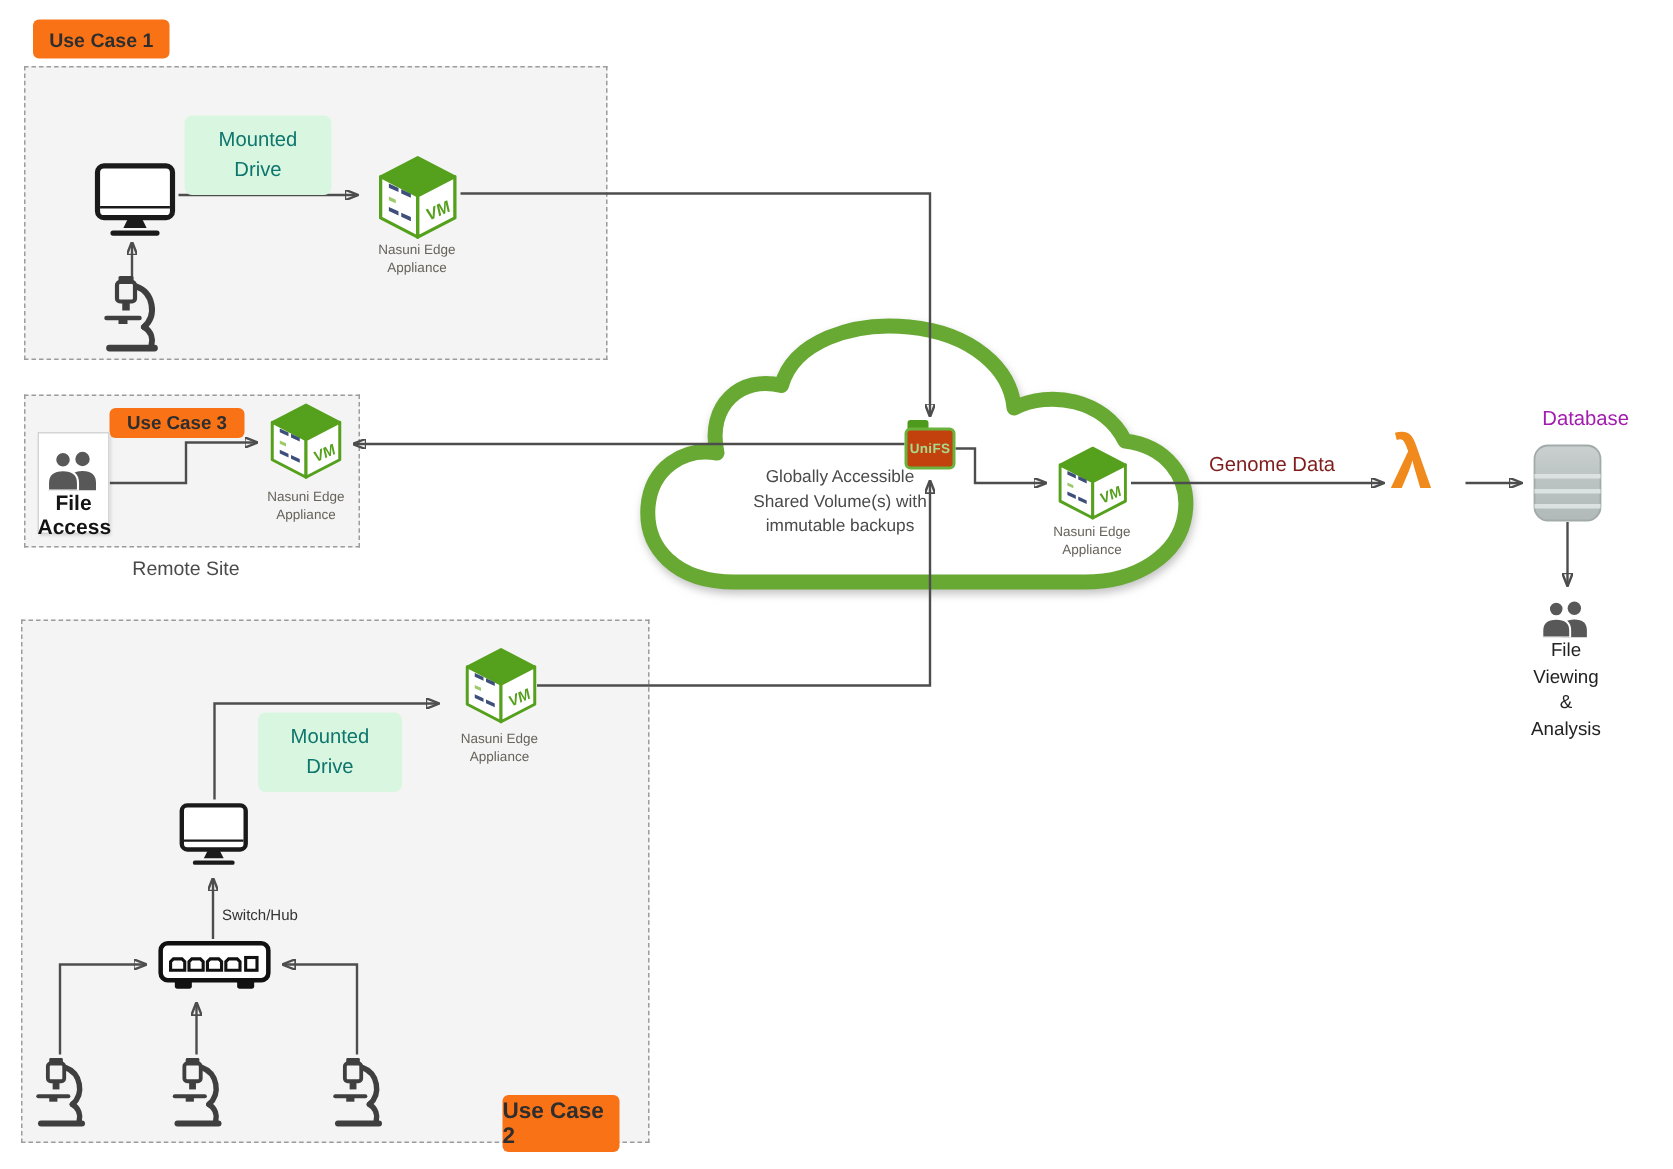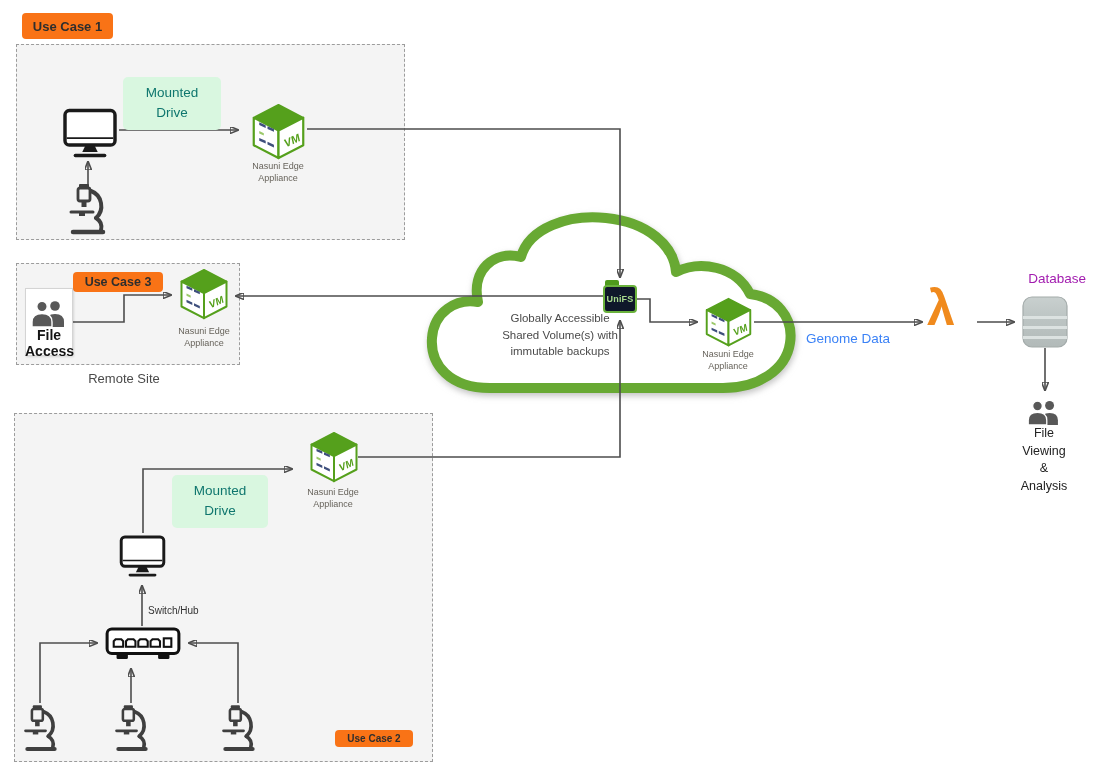--- a/index.html
+++ b/index.html
@@ -17,21 +17,21 @@
     position:absolute;background:#d9f7e0;border-radius:5px;color:#0f766e;
     font-size:13.5px;text-align:center;line-height:1.5;display:flex;align-items:center;justify-content:center;
   }
   .applabel{position:absolute;width:80px;font-size:9px;color:#67635b;text-align:center;line-height:1.3;}
   .plain{position:absolute;color:#3d3d3d;}
   .overlay{position:absolute;left:0;top:0;pointer-events:none;}
   .overlay path{stroke:#4d4d4d;stroke-width:1.6;fill:none;}
   .cloudsvg{position:absolute;filter:drop-shadow(1px 3px 3px rgba(145,145,145,0.55));}
   .cloudtext{position:absolute;width:116px;font-size:11.5px;line-height:1.45;color:#4a4a4a;text-align:center;}
   .unifs-box{
-    position:absolute;left:603px;top:285px;width:34px;height:28px;background:#0f172a;
+    position:absolute;left:603px;top:285px;width:34px;height:28px;background:#c2410c;
     border:2.5px solid #6ab23c;border-radius:4px;box-sizing:border-box;
     display:flex;align-items:center;justify-content:center;
     font-size:9px;font-weight:bold;color:#a8da8d;letter-spacing:0.2px;
   }
   .unifs-tab{position:absolute;left:605px;top:280px;width:14px;height:8px;background:#4e9a1c;border-radius:2px 2px 0 0;}
   .lambda{position:absolute;font-size:50px;font-weight:bold;color:#f08a1d;line-height:1;}
   .fileaccess{
     position:absolute;left:25px;top:288px;width:48px;height:68px;background:#ffffff;
     border:1px solid #d4d4d4;box-shadow:1px 1px 2px rgba(0,0,0,0.12);box-sizing:border-box;
   }
@@ -72,21 +72,21 @@
     <path d="M977 322 H1014" marker-end="url(#arrow)"></path>
     <path d="M1045 348 V390" marker-end="url(#arrow)"></path>
   </svg>
 
   <div class="cloudtext" style="left:502px;top:310px;">Globally Accessible Shared Volume(s) with immutable backups</div>
   <div class="unifs-tab"></div>
   <div class="unifs-box">UniFS</div>
 
   <div class="chip" style="left:22px;top:13px;width:91px;height:26px;">Use Case 1</div>
   <div class="chip" style="left:73px;top:272px;width:90px;height:20px;font-size:12.5px;">Use Case 3</div>
-  <div class="chip" style="left:335px;top:730px;width:78px;height:17px;font-size:10px;">Use Case 2</div>
+  <div class="chip" style="left:335px;top:730px;width:78px;height:38px;font-size:15px;">Use Case 2</div>
   <div class="mchip" style="left:123px;top:77px;width:66px;padding:6px 16px;">Mounted Drive</div>
   <div class="mchip" style="left:172px;top:475px;width:66px;padding:6px 15px;">Mounted Drive</div>
 
   <svg class="abs" style="left:62px;top:108px;" width="56" height="50" viewBox="0 0 64 58">
     <rect x="3" y="3" width="58" height="40" rx="5" fill="#ffffff" stroke="#1a1a1a" stroke-width="4"></rect>
     <line x1="5" y1="35" x2="59" y2="35" stroke="#1a1a1a" stroke-width="2"></line>
     <path d="M27 43 L37 43 L41 51 L23 51 Z" fill="#1a1a1a"></path>
     <line x1="15" y1="55" x2="49" y2="55" stroke="#1a1a1a" stroke-width="4" stroke-linecap="round"></line>
   </svg>
 
@@ -206,21 +206,21 @@
     <path d="M30 30 L57 16 L57 46 L30 60 Z" fill="#ffffff" stroke="#55a01c" stroke-width="2.4" stroke-linejoin="round"></path>
     <path d="M9 21 l7 3.2 v3 l-7 -3.2 z" fill="#3e4f7c"></path>
       <path d="M18 25.2 l7 3.2 v3 l-7 -3.2 z" fill="#3e4f7c"></path>
     <path d="M9 30.5 l5 2.3 v2.6 l-5 -2.3 z" fill="#9cc96a"></path>
     <path d="M9 38 l7 3.2 v3 l-7 -3.2 z" fill="#3e4f7c"></path>
       <path d="M18 42.2 l7 3.2 v3 l-7 -3.2 z" fill="#3e4f7c"></path>
     <text x="36" y="46" transform="rotate(-24 42 42)" font-size="12" font-weight="bold" font-style="italic" fill="#55a01c">VM</text>
   </svg>
   <div class="applabel" style="left:688px;top:349px;">Nasuni Edge Appliance</div>
 
-  <div class="plain" style="left:806px;top:302px;font-size:13.5px;color:#3b82f6;margin-top:29px;">Genome Data</div>
+  <div class="plain" style="left:806px;top:302px;font-size:13.5px;color:#7f1d1d;">Genome Data</div>
   <div class="lambda" style="left:927px;top:283px;">λ</div>
 
   <div class="plain" style="left:1004px;top:271px;width:82px;text-align:right;font-size:13.5px;color:#a21caf;">Database</div>
   <svg class="abs" style="left:1022px;top:296px;" width="46" height="52" viewBox="0 0 46 52">
     <defs>
       <linearGradient id="dbg" x1="0" y1="0" x2="0" y2="1">
         <stop offset="0" stop-color="#c9d0cf"></stop>
           <stop offset="0.4" stop-color="#bdc5c4"></stop>
           <stop offset="1" stop-color="#b2bab9"></stop>
       </linearGradient>

